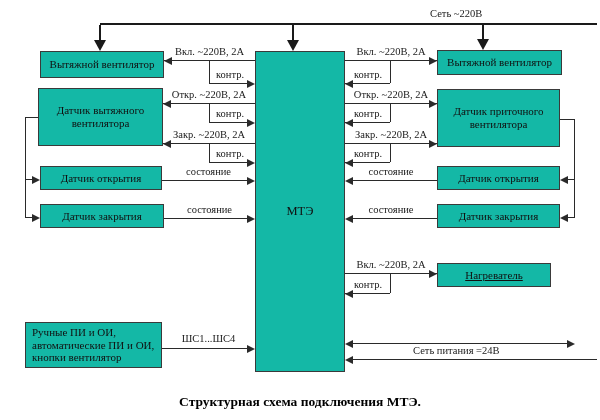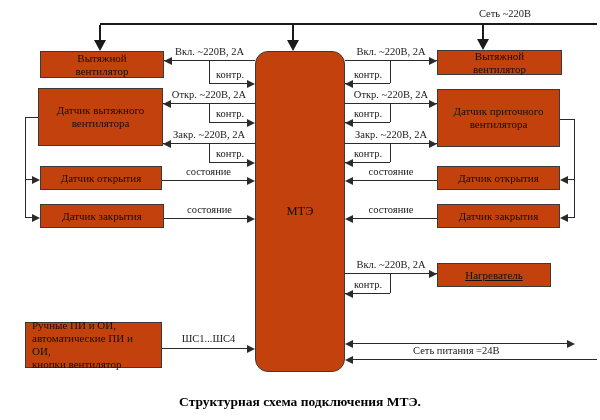--- a/index.html
+++ b/index.html
@@ -1,35 +1,35 @@
 <!DOCTYPE html>
 <html><head>
 <meta charset="utf-8">
 <style>
   html,body{margin:0;padding:0;background:#fff;}
   .page{position:relative;width:600px;height:420px;background:#fff;overflow:hidden;
         font-family:"Liberation Serif","DejaVu Serif",serif;color:#111;}
-  .bx{position:absolute;border:1px solid #3a3a3a;background:#c2410c;box-sizing:border-box;
+  .bx{position:absolute;border:1px solid #3a3a3a;background:#14b8a6;box-sizing:border-box;
       display:flex;align-items:center;justify-content:center;text-align:center;
-      font-size:11px;line-height:1.18;white-space:pre-line;padding:1px 10px;}
+      font-size:11px;line-height:1.18;white-space:pre-line;padding:1px 3px;}
   .bx.ltext{justify-content:flex-start;text-align:left;padding-left:6px;}
   .bx.mte{font-size:12.5px;}
   .hl{position:absolute;height:1px;background:#2a2a2a;}
   .hl.thick{height:2px;background:#1a1a1a;}
   .vl{position:absolute;width:1px;background:#2a2a2a;}
   .vl.thick{width:2px;background:#1a1a1a;}
   .al{position:absolute;width:0;height:0;border-top:4px solid transparent;
       border-bottom:4px solid transparent;border-right:8px solid #2a2a2a;}
   .ar{position:absolute;width:0;height:0;border-top:4px solid transparent;
       border-bottom:4px solid transparent;border-left:8px solid #2a2a2a;}
   .ad{position:absolute;width:0;height:0;border-left:6px solid transparent;
       border-right:6px solid transparent;border-top:11px solid #1a1a1a;}
   .lb{position:absolute;font-size:10.5px;line-height:1.1;text-align:center;
       white-space:nowrap;color:#1a1a1a;}
-  .lb.right{text-align:center;}
+  .lb.right{text-align:left;}
   .lb.left{text-align:left;}
   .caption{position:absolute;left:0;top:394px;width:600px;text-align:center;
            font-weight:bold;font-size:13.5px;color:#000000;}
 </style>
 </head>
 <body>
 
 <div class="page">
 
   <div class="lb right" style="left:430px;top:8px;width:150px;">Сеть ~220В</div>
@@ -43,21 +43,21 @@
 
   <div class="bx" style="left:40px;top:51px;width:124px;height:27px;">Вытяжной вентилятор</div>
   <div class="bx" style="left:38px;top:88px;width:125px;height:58px;">Датчик вытяжного
 вентилятора</div>
   <div class="bx" style="left:40px;top:166px;width:122px;height:24px;">Датчик открытия</div>
   <div class="bx" style="left:40px;top:204px;width:124px;height:24px;">Датчик закрытия</div>
   <div class="bx ltext" style="left:25px;top:322px;width:137px;height:46px;">Ручные ПИ и ОИ,
 автоматические ПИ и ОИ,
 кнопки вентилятор</div>
 
-  <div class="bx mte" style="left:255px;top:51px;width:90px;height:321px;border-radius:13px;">МТЭ</div>
+  <div class="bx mte" style="left:255px;top:51px;width:90px;height:321px;">МТЭ</div>
 
   <div class="bx" style="left:437px;top:50px;width:125px;height:25px;">Вытяжной вентилятор</div>
   <div class="bx" style="left:437px;top:89px;width:123px;height:58px;">Датчик приточного
 вентилятора</div>
   <div class="bx" style="left:437px;top:166px;width:123px;height:24px;">Датчик открытия</div>
   <div class="bx" style="left:437px;top:204px;width:123px;height:24px;">Датчик закрытия</div>
   <div class="bx" style="left:437px;top:263px;width:114px;height:24px;text-decoration:underline;">Нагреватель</div>
 
   <div class="hl" style="left:25px;top:117px;width:13px;"></div>
   <div class="vl" style="left:25px;top:117px;height:101px;"></div>

